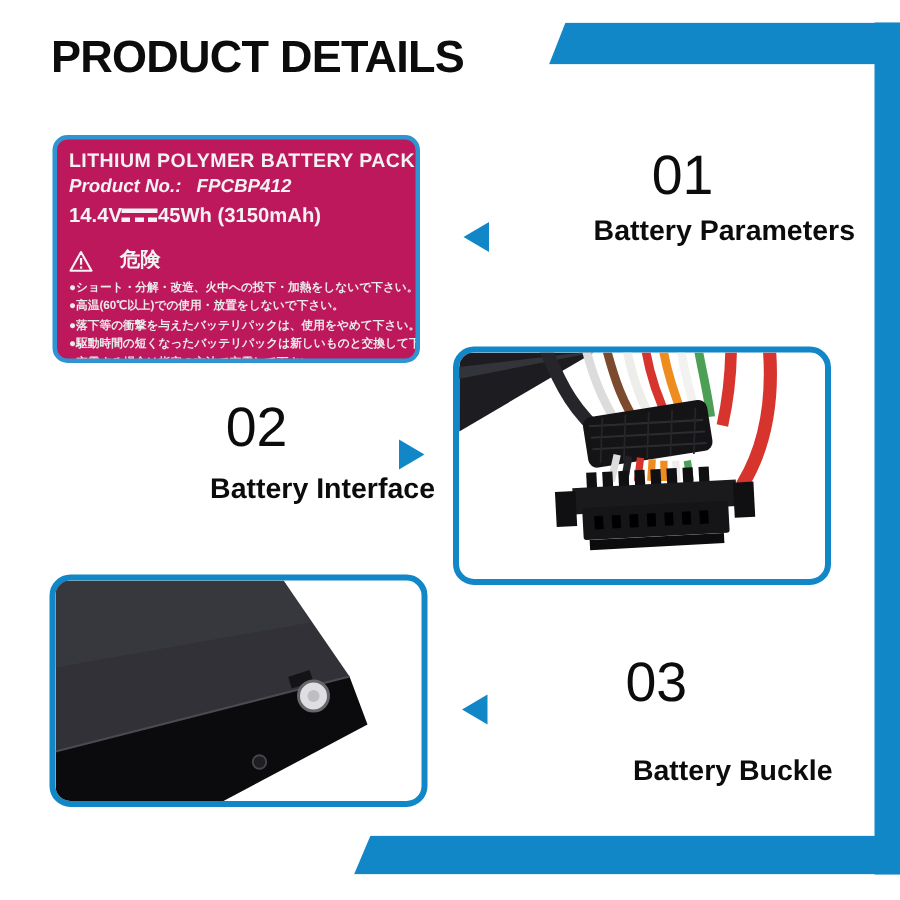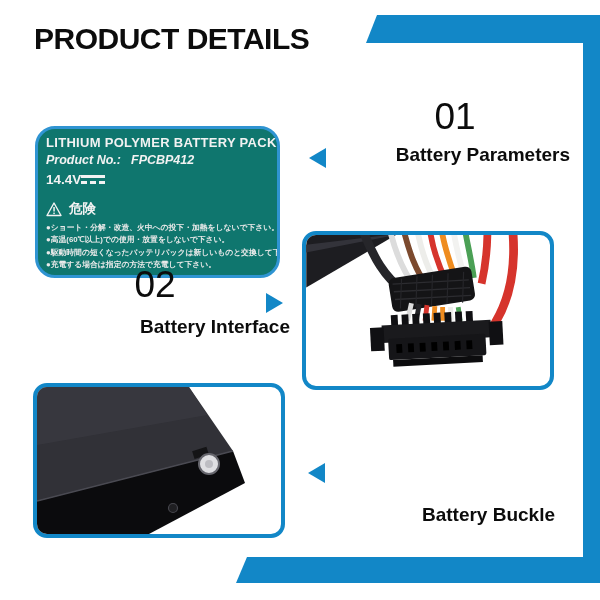--- a/index.html
+++ b/index.html
@@ -13,31 +13,31 @@
              clip-path:polygon(11px 0, 100% 0, 100% 100%, 0 100%); }
   .bar-right { left:583px; top:15px; width:17px; height:568px; }
   .bar-bottom { left:236px; top:557px; width:364px; height:26px;
              clip-path:polygon(11px 0, 100% 0, 100% 100%, 0 100%); }
 
   .page-title { position:absolute; left:34px; top:22px; font-size:30px; font-weight:700;
                 color:#0c0c0c; letter-spacing:-0.5px; white-space:nowrap; }
 
   
   .label-card { position:absolute; left:35px; top:90px; width:245px; height:152px;
-                background:#0f766e; border:3px solid #2f94d2; border-radius:20px;
-                padding:6px 8px 4px 8px; color:#f2f2f2; overflow:hidden;margin-top:36px; }
+                background:#be185d; border:3px solid #2f94d2; border-radius:10px;
+                padding:6px 8px 4px 8px; color:#f2f2f2; overflow:hidden; }
   .lc-title { font-size:13px; font-weight:700; letter-spacing:0.3px; white-space:nowrap; }
   .lc-prod  { font-size:12.5px; font-weight:700; margin-top:3px; white-space:nowrap;font-style:italic; }
   .lc-prod .val { margin-left:10px; }
   .lc-power { font-size:13.5px; font-weight:700; margin-top:5px; display:flex; align-items:center; gap:0; white-space:nowrap; }
   .dc-icon { display:inline-block; }
   .dc-icon .solid { width:24px; height:3px; background:#f2f2f2; }
   .dc-icon .dash  { width:24px; height:3px; margin-top:3px;
                     background:repeating-linear-gradient(90deg,#f2f2f2 0 6px,transparent 6px 9px); }
-  .lc-danger { display:flex; align-items:center; gap:7px; margin-top:13px;
+  .lc-danger { display:flex; align-items:flex-end; gap:18px; margin-top:13px;
                font-size:13.5px; font-weight:700; }
   .lc-warnings { margin-top:4px; }
   .lc-warn { font-size:7.8px; font-weight:700; line-height:12.4px; white-space:nowrap;
              color:#eaeaea; }
 
   
   .co-number { position:absolute; font-size:37px; font-weight:400; color:#0c0c0c; text-align:center; }
   .co-label  { position:absolute; font-size:19px; font-weight:700; color:#0c0c0c; text-align:right; white-space:nowrap; }
   .tri { position:absolute; width:0; height:0; }
   .tri-left  { border-top:10px solid transparent; border-bottom:10px solid transparent;
@@ -67,42 +67,44 @@
     <div class="lc-title">LITHIUM POLYMER BATTERY PACK</div>
     <div class="lc-prod">
       <span>Product No.:</span><span class="val">FPCBP412</span>
     </div>
     <div class="lc-power">
       <span>14.4V</span>
       <span class="dc-icon">
           <span class="solid" style="display:block"></span>
           <span class="dash" style="display:block"></span>
         </span>
+      <span>45Wh (3150mAh)</span>
     </div>
     <div class="lc-danger">
       <svg width="16" height="15" viewBox="0 0 16 15">
         <path d="M8 1 L15 13.5 L1 13.5 Z" fill="none" stroke="#f2f2f2" stroke-width="1.4" stroke-linejoin="round"></path>
         <rect x="7.3" y="5" width="1.5" height="4.5" fill="#f2f2f2"></rect>
         <rect x="7.3" y="10.6" width="1.5" height="1.5" fill="#f2f2f2"></rect>
       </svg>
       <span>危険</span>
     </div>
     <div class="lc-warnings">
       <div class="lc-warn">●ショート・分解・改造、火中への投下・加熱をしないで下さい。</div>
       <div class="lc-warn">●高温(60℃以上)での使用・放置をしないで下さい。</div>
+      <div class="lc-warn">●落下等の衝撃を与えたバッテリパックは、使用をやめて下さい。</div>
       <div class="lc-warn">●駆動時間の短くなったバッテリパックは新しいものと交換して下さい。</div>
       <div class="lc-warn">●充電する場合は指定の方法で充電して下さい。</div>
     </div>
   </div>
 
   <div class="co-number" style="left:340px; top:96px; width:230px;">01</div>
   <div class="co-label" style="left:340px; top:144px; width:230px;">Battery Parameters</div>
   <div class="tri tri-left" style="left:309px; top:148px;"></div>
 
-  <div class="co-number" style="left:40px; top:264px; width:230px;">02</div>
+  <div class="co-number" style="left:56px; top:264px; width:230px;">02</div>
   <div class="co-label" style="left:20px; top:316px; width:270px;">Battery Interface</div>
   <div class="tri tri-right" style="left:266px; top:293px;"></div>
 
   <div class="photo-box box-interface">
     <svg viewBox="0 0 250 155">
 
       <polygon points="0,0 92,0 0,54" fill="#1d1d21"></polygon>
       <polygon points="0,10 84,0 92,0 0,18" fill="#33333a"></polygon>
 
       <path d="M58,-5 C70,25 80,42 100,58" stroke="#26262a" stroke-width="9" fill="none" stroke-linecap="round"></path>
@@ -161,16 +163,17 @@
       <polygon points="0,0 152,0 170,28 0,58" fill="#3b3b42" opacity="0.7"></polygon>
       <polygon points="196,64 208,96 112,147 0,147 0,114" fill="#0b0b0d"></polygon>
       <line x1="196" y1="64" x2="0" y2="114" stroke="#4a4a52" stroke-width="1.5"></line>
       <rect x="156" y="62" width="15" height="8" fill="#141416" transform="rotate(-18 163 66)"></rect>
       <circle cx="172" cy="77" r="10" fill="#dfdfe2" stroke="#66666d" stroke-width="2"></circle>
       <circle cx="172" cy="77" r="4" fill="#bdbdc2"></circle>
       <circle cx="136" cy="121" r="4.5" fill="#1f1f22" stroke="#45454c" stroke-width="1.2"></circle>
     </svg>
   </div>
 
+  <div class="co-number" style="left:325px; top:434px; width:225px;">03</div>
   <div class="co-label" style="left:320px; top:481px; width:235px;margin-top:23px;">Battery Buckle</div>
   <div class="tri tri-left" style="left:308px; top:463px;"></div>
 
 </div>
 
 </body></html>

